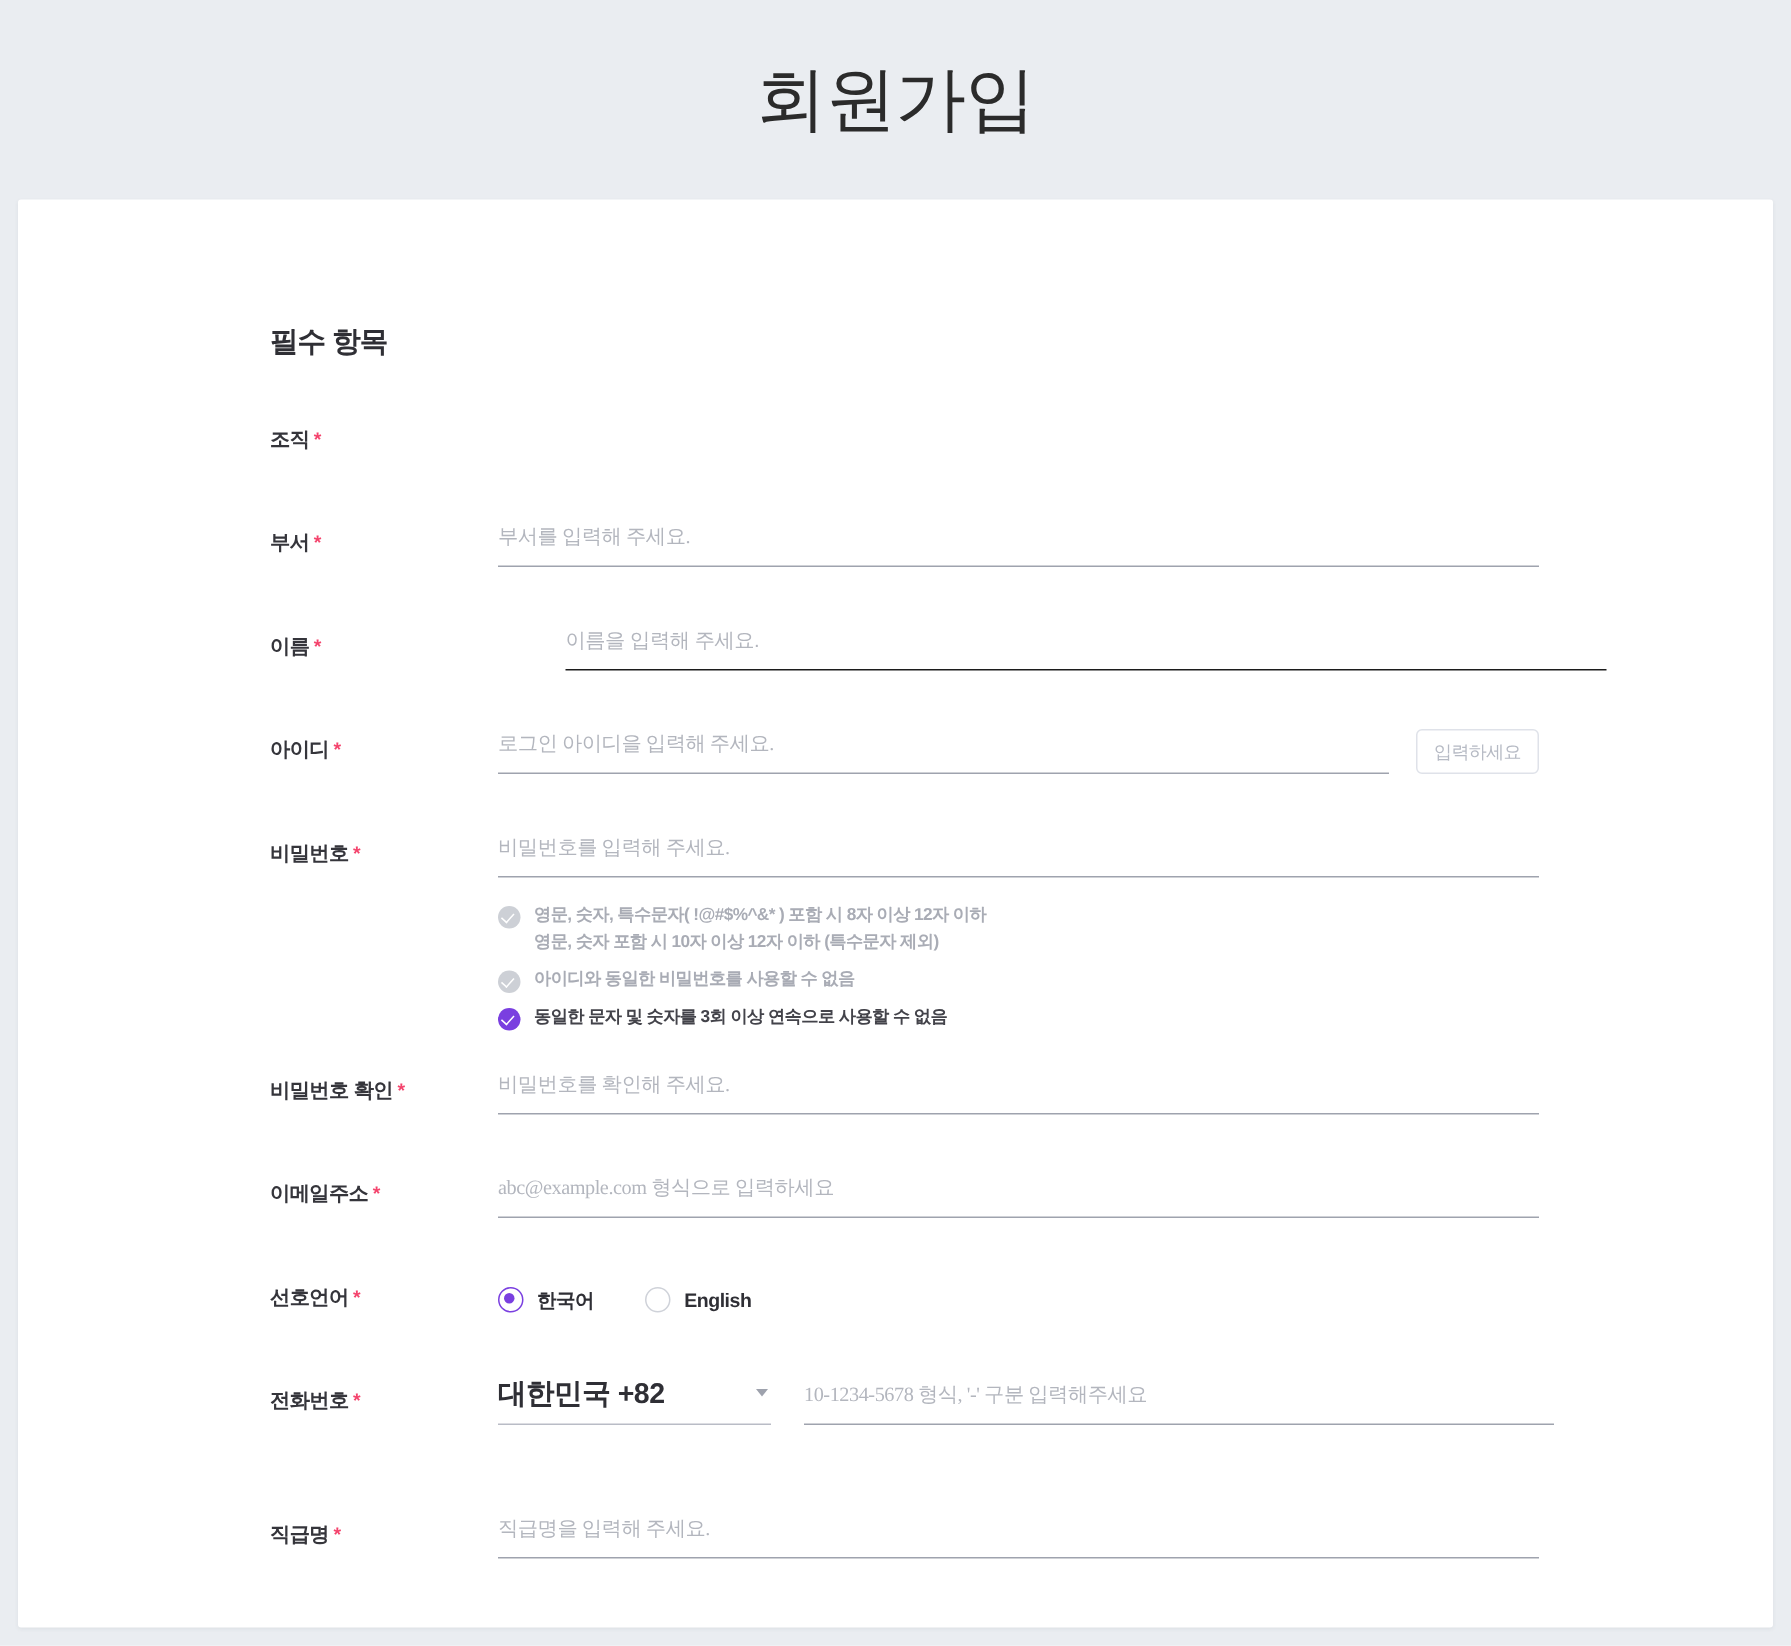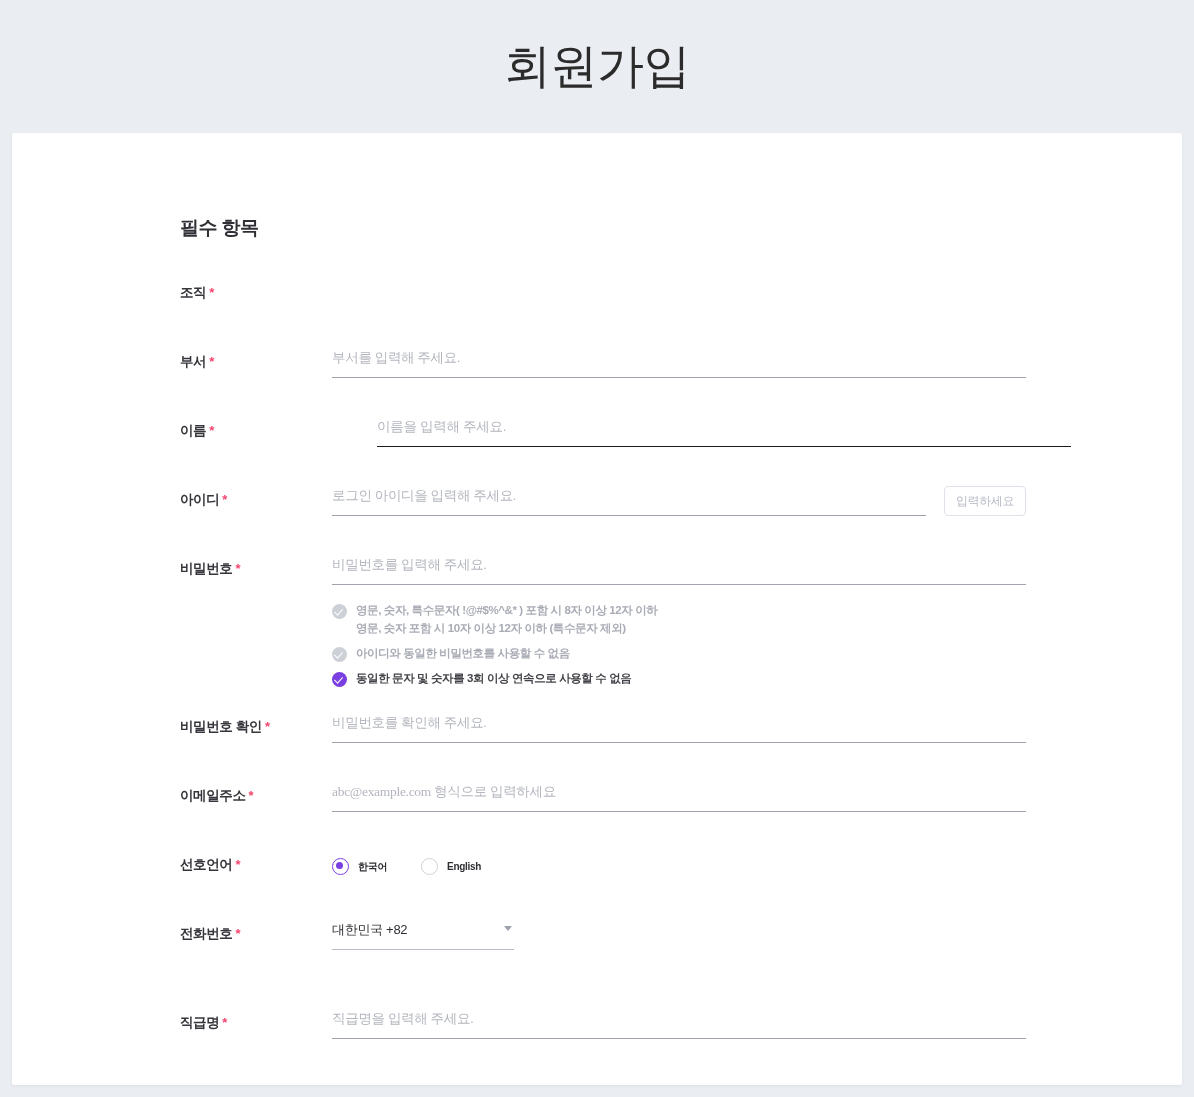--- a/index.html
+++ b/index.html
@@ -195,41 +195,41 @@
   }
   .radio-item.checked .radio-dot::after {
     content: "";
     position: absolute;
     left: 3.2px; top: 3.2px;
     width: 7.2px; height: 7.2px;
     border-radius: 50%;
     background: #7a3fe0;
   }
   .radio-label {
-    font-size: 10px;
+    font-size: 13px;
     color: #2f2f35;
     font-weight: bold;
     letter-spacing: -0.3px;
   }
 
   
   .sel-row { display: flex; align-items: flex-start; }
   .sel {
     position: relative;
     border-bottom: 1px solid #b9bcc6;
     height: 30px;
     display: flex;
     align-items: flex-start;
   }
   .sel-text {
-    font-size: 13px;
+    font-size: 19px;
     color: #2f2f35;
     letter-spacing: -0.3px;
     line-height: 20px;
-    font-weight: normal;
+    font-weight: bold;
   }
   .sel-w-182 { width: 182px; flex: 0 0 182px; }
   .sel-w-500 { width: 500px; flex: 0 0 500px; margin-left: 22px; }
   .sel-w-502 { width: 502px; flex: 0 0 502px; margin-left: 22px; }
   .caret {
     position: absolute;
     right: 2px; top: 6px;
     width: 0; height: 0;
     border-left: 4.5px solid transparent;
     border-right: 4.5px solid transparent;
@@ -372,20 +372,23 @@
     <div class="row">
       <div class="row-label">
         <span>전화번호</span><span class="req">*</span>
       </div>
       <div class="row-field">
         <div class="sel-row">
           <div class="sel sel-w-182">
             <span class="sel-text">대한민국 +82</span>
             <span class="caret"></span>
           </div>
+          <div class="uline mid sel-w-500">
+            <input type="text" placeholder="10-1234-5678 형식, '-' 구분 입력해주세요" style="">
+          </div>
         </div>
       </div>
     </div>
     <div class="gap-md"></div>
 
     <div class="gap-md"></div>
 
     <div class="row">
       <div class="row-label">
         <span>직급명</span><span class="req">*</span>

